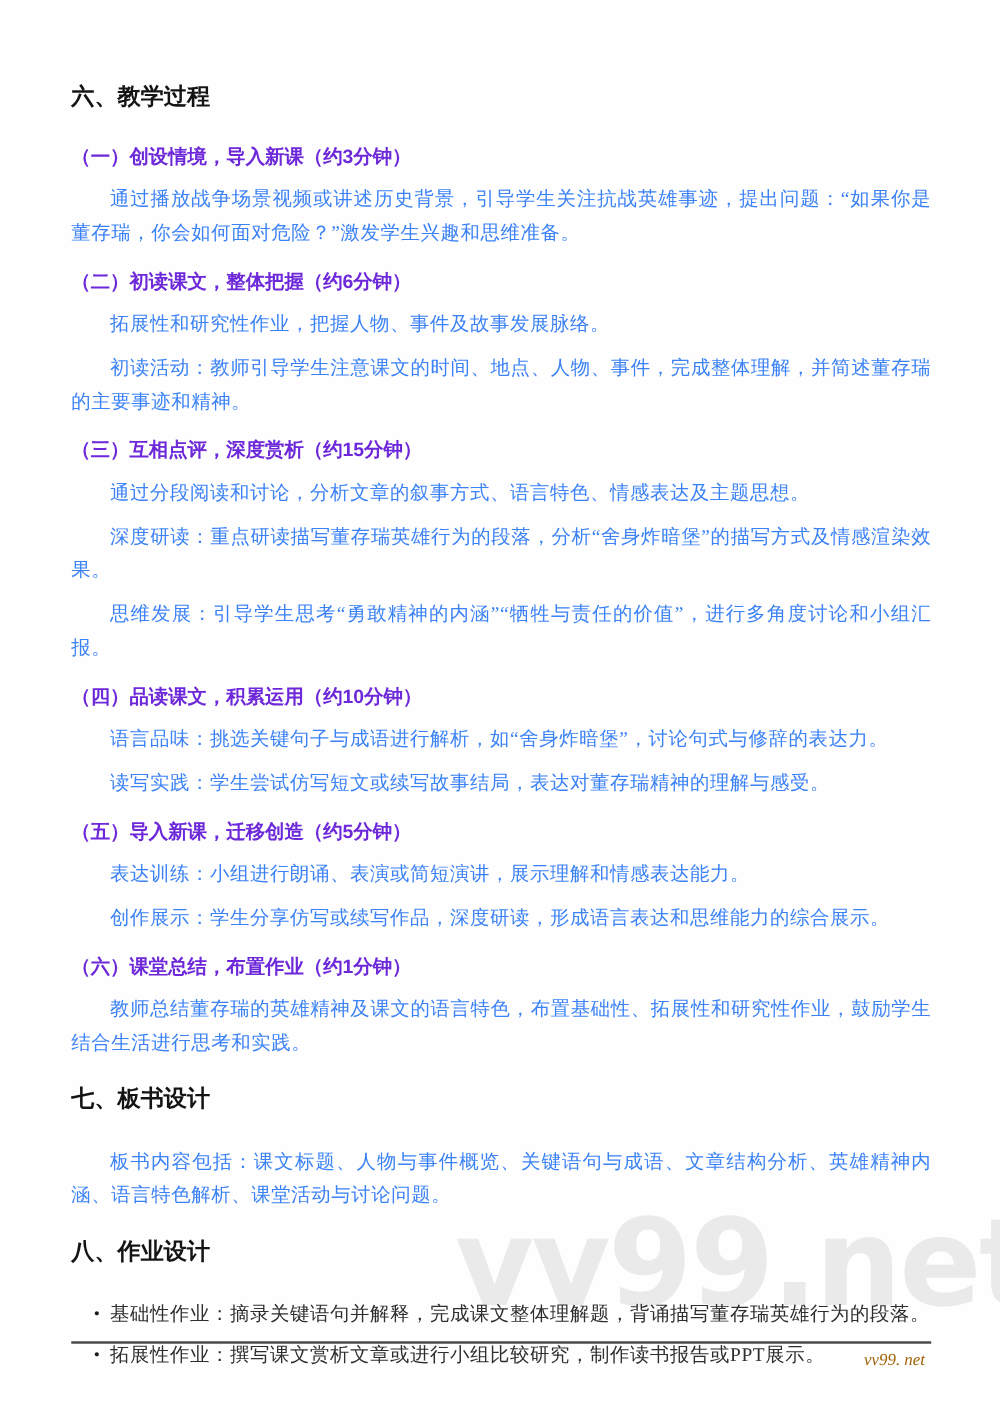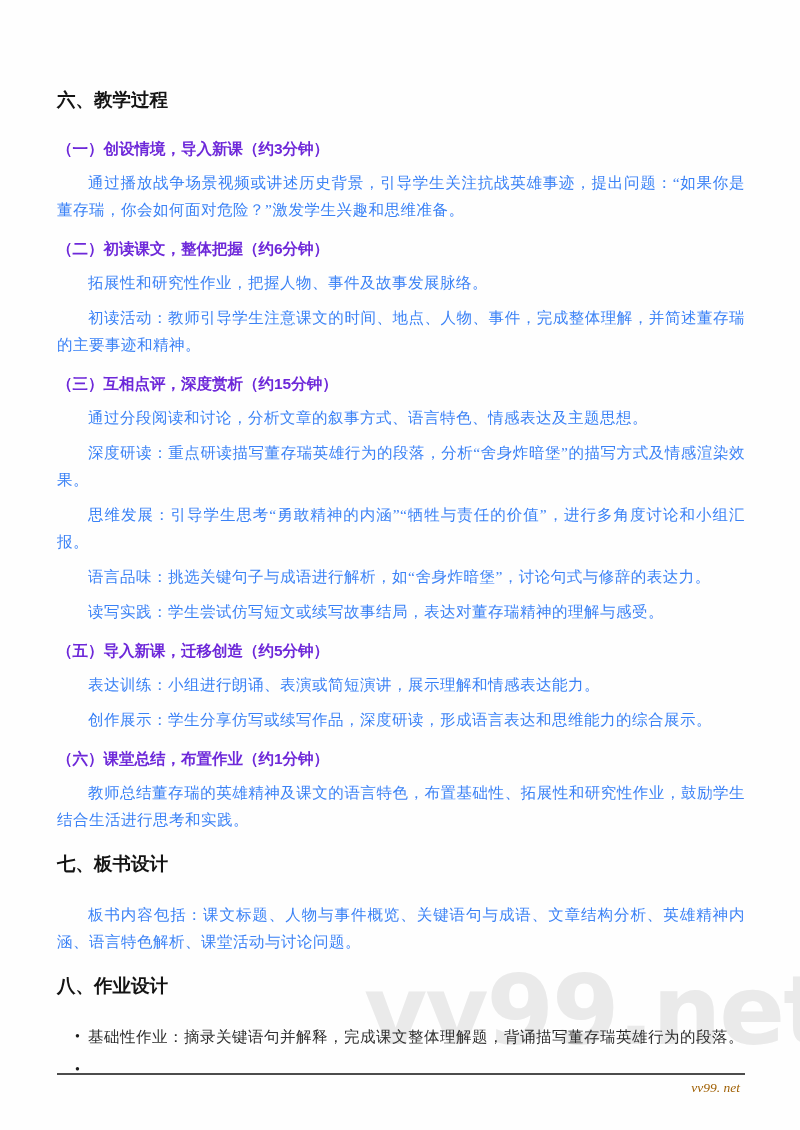--- a/index.html
+++ b/index.html
@@ -24,21 +24,21 @@
     font-size: 97px;
     letter-spacing: -2px;
     line-height: 1;
     color: #eaeaea;
     user-select: none;
     white-space: nowrap;
   }
   .content {
     position: relative;
     z-index: 1;
-    padding: 87px 55px 0 57px;
+    padding: 64px 55px 0 57px;
   }
   h1.sec {
     font-family: "Liberation Sans", "DejaVu Sans", sans-serif;
     font-size: 18.5px;
     font-weight: bold;
     color: #141414;
     line-height: 26px;
     margin: 18px 0 24px 0;
   }
   h1.sec.first { margin-top: 0; }
@@ -117,37 +117,38 @@
 
     <h2 class="sub">（二）初读课文，整体把握（约6分钟）</h2>
     <p class="body">拓展性和研究性作业，把握人物、事件及故事发展脉络。</p>
     <p class="body">初读活动：教师引导学生注意课文的时间、地点、人物、事件，完成整体理解，并简述董存瑞的主要事迹和精神。</p>
 
     <h2 class="sub">（三）互相点评，深度赏析（约15分钟）</h2>
     <p class="body">通过分段阅读和讨论，分析文章的叙事方式、语言特色、情感表达及主题思想。</p>
     <p class="body">深度研读：重点研读描写董存瑞英雄行为的段落，分析“舍身炸暗堡”的描写方式及情感渲染效果。</p>
     <p class="body">思维发展：引导学生思考“勇敢精神的内涵”“牺牲与责任的价值”，进行多角度讨论和小组汇报。</p>
 
+    <h2 class="sub">（四）品读课文，积累运用（约10分钟）</h2>
     <p class="body">语言品味：挑选关键句子与成语进行解析，如“舍身炸暗堡”，讨论句式与修辞的表达力。</p>
     <p class="body">读写实践：学生尝试仿写短文或续写故事结局，表达对董存瑞精神的理解与感受。</p>
 
     <h2 class="sub">（五）导入新课，迁移创造（约5分钟）</h2>
     <p class="body">表达训练：小组进行朗诵、表演或简短演讲，展示理解和情感表达能力。</p>
     <p class="body">创作展示：学生分享仿写或续写作品，深度研读，形成语言表达和思维能力的综合展示。</p>
 
     <h2 class="sub">（六）课堂总结，布置作业（约1分钟）</h2>
     <p class="body">教师总结董存瑞的英雄精神及课文的语言特色，布置基础性、拓展性和研究性作业，鼓励学生结合生活进行思考和实践。</p>
 
     <h1 class="sec">七、板书设计</h1>
     <p class="body">板书内容包括：课文标题、人物与事件概览、关键语句与成语、文章结构分析、英雄精神内涵、语言特色解析、课堂活动与讨论问题。</p>
 
     <h1 class="sec">八、作业设计</h1>
     <ul class="hw">
       <li><span class="dot">•</span><span>基础性作业：摘录关键语句并解释，完成课文整体理解题，背诵描写董存瑞英雄行为的段落。</span></li>
-      <li><span class="dot">•</span></li>
+      <li><span class="dot">•</span><span>拓展性作业：撰写课文赏析文章或进行小组比较研究，制作读书报告或PPT展示。</span></li>
     </ul>
 
   </div>
 
   <div class="footer-rule"></div>
   <div class="footer-site">vv99. net</div>
 
 </div>
 
 </body></html>

